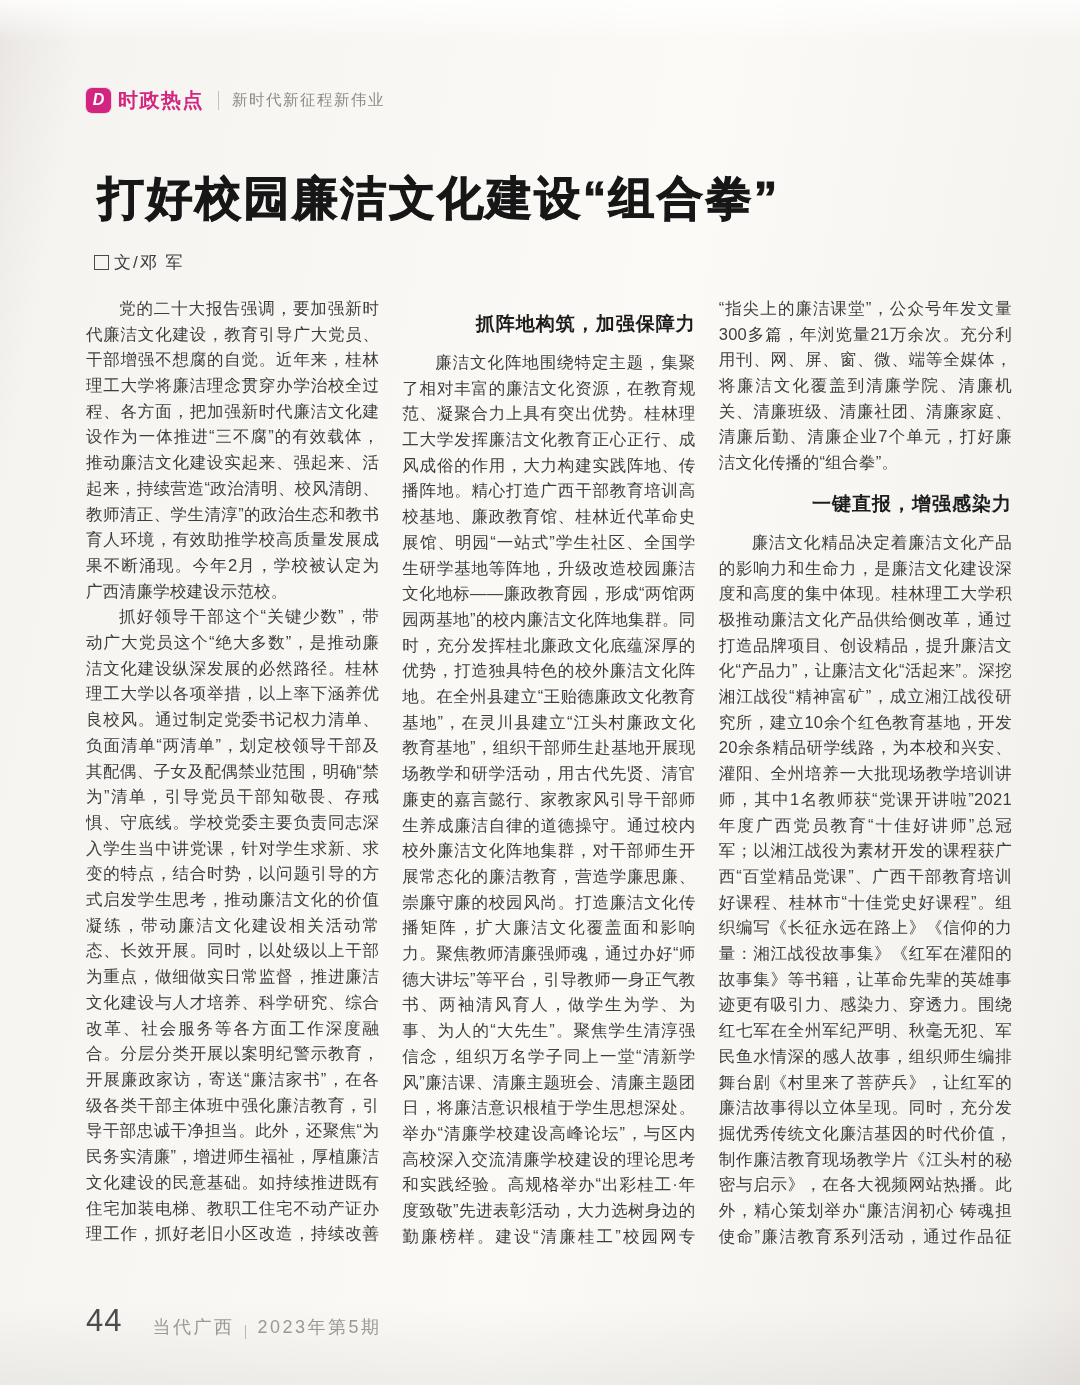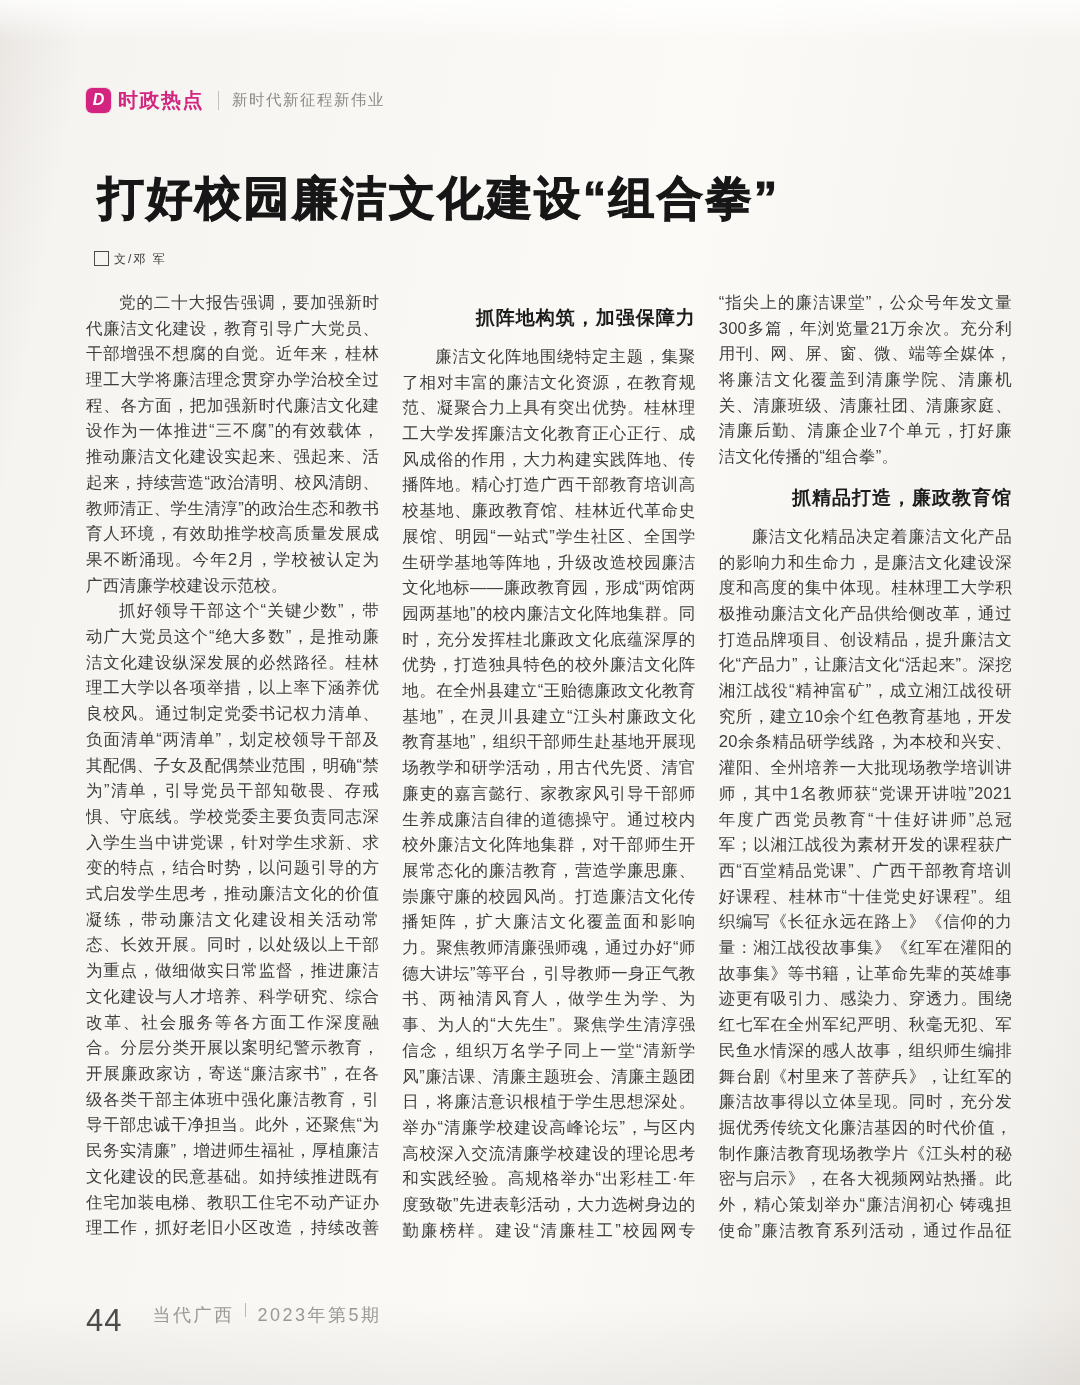--- a/index.html
+++ b/index.html
@@ -66,25 +66,25 @@
     margin: 58px 0 0 12px;
     font-size: 46px;
     line-height: 1.15;
     font-weight: 900;
     color: #171717;
     letter-spacing: 2.5px;
     -webkit-text-stroke: 1px #171717;
   }
   .byline {
     margin: 26px 0 0 8px;
-    font-size: 12px;
+    font-size: 17px;
     color: #3c3c3c;
     letter-spacing: 2px;
     display: flex;
-    align-items: flex-start;
+    align-items: center;
   }
   .byline-square {
     display: inline-block;
     width: 13px;
     height: 13px;
     border: 1.6px solid #4a4a4a;
     margin-right: 5px;
   }
 
   
@@ -117,21 +117,21 @@
     text-align: right;
     letter-spacing: 1px;
   }
 
   
   .page-footer {
     position: absolute;
     left: 86px;
     bottom: 46px;
     display: flex;
-    align-items: flex-start;
+    align-items: flex-end;
   }
   .page-num {
     font-size: 31px;
     color: #4c4c4c;
     letter-spacing: 1px;
     margin-right: 30px;
   }
   .footer-mag, .footer-issue {
     font-size: 18px;
     color: #9b9996;
@@ -172,21 +172,21 @@
       <p class="para indent">抓好领导干部这个“关键少数”，带动广大党员这个“绝大多数”，是推动廉洁文化建设纵深发展的必然路径。桂林理工大学以各项举措，以上率下涵养优良校风。通过制定党委书记权力清单、负面清单“两清单”，划定校领导干部及其配偶、子女及配偶禁业范围，明确“禁为”清单，引导党员干部知敬畏、存戒惧、守底线。学校党委主要负责同志深入学生当中讲党课，针对学生求新、求变的特点，结合时势，以问题引导的方式启发学生思考，推动廉洁文化的价值凝练，带动廉洁文化建设相关活动常态、长效开展。同时，以处级以上干部为重点，做细做实日常监督，推进廉洁文化建设与人才培养、科学研究、综合改革、社会服务等各方面工作深度融合。分层分类开展以案明纪警示教育，开展廉政家访，寄送“廉洁家书”，在各级各类干部主体班中强化廉洁教育，引导干部忠诚干净担当。此外，还聚焦“为民务实清廉”，增进师生福祉，厚植廉洁文化建设的民意基础。如持续推进既有住宅加装电梯、教职工住宅不动产证办理工作，抓好老旧小区改造，持续改善教职员工生活条件；改善老年大学设施设备，开通困难问题“一键直报”平台，推进附属小学办学用房改扩建……桩桩民生</p>
     </section>
 
     <section class="col">
       <h2 class="sec-head">抓阵地构筑，加强保障力</h2>
       <p class="para indent">廉洁文化阵地围绕特定主题，集聚了相对丰富的廉洁文化资源，在教育规范、凝聚合力上具有突出优势。桂林理工大学发挥廉洁文化教育正心正行、成风成俗的作用，大力构建实践阵地、传播阵地。精心打造广西干部教育培训高校基地、廉政教育馆、桂林近代革命史展馆、明园“一站式”学生社区、全国学生研学基地等阵地，升级改造校园廉洁文化地标——廉政教育园，形成“两馆两园两基地”的校内廉洁文化阵地集群。同时，充分发挥桂北廉政文化底蕴深厚的优势，打造独具特色的校外廉洁文化阵地。在全州县建立“王贻德廉政文化教育基地”，在灵川县建立“江头村廉政文化教育基地”，组织干部师生赴基地开展现场教学和研学活动，用古代先贤、清官廉吏的嘉言懿行、家教家风引导干部师生养成廉洁自律的道德操守。通过校内校外廉洁文化阵地集群，对干部师生开展常态化的廉洁教育，营造学廉思廉、崇廉守廉的校园风尚。打造廉洁文化传播矩阵，扩大廉洁文化覆盖面和影响力。聚焦教师清廉强师魂，通过办好“师德大讲坛”等平台，引导教师一身正气教书、两袖清风育人，做学生为学、为事、为人的“大先生”。聚焦学生清淳强信念，组织万名学子同上一堂“清新学风”廉洁课、清廉主题班会、清廉主题团日，将廉洁意识根植于学生思想深处。举办“清廉学校建设高峰论坛”，与区内高校深入交流清廉学校建设的理论思考和实践经验。高规格举办“出彩桂工·年度致敬”先进表彰活动，大力选树身边的勤廉榜样。建设“清廉桂工”校园网专栏，通过廉洁公益广告、短片等载体，让廉洁理念深入人心。开设“桂工清风”微信公众号，搭建起</p>
     </section>
 
     <section class="col">
       <p class="para">“指尖上的廉洁课堂”，公众号年发文量300多篇，年浏览量21万余次。充分利用刊、网、屏、窗、微、端等全媒体，将廉洁文化覆盖到清廉学院、清廉机关、清廉班级、清廉社团、清廉家庭、清廉后勤、清廉企业7个单元，打好廉洁文化传播的“组合拳”。</p>
-      <h2 class="sec-head">抓精品打造，廉政教育馆</h2>
+      <h2 class="sec-head">一键直报，增强感染力</h2>
       <p class="para indent"><span>廉洁文化精品决定着廉洁文化产品的影响力和生命力，是廉洁文化建设深度和高度的集中体现。桂林理工大学积极推动廉洁文化产品供给侧改革，通过打造品牌项目、创设精品，提升廉洁文化“产品力”，让廉洁文化“活起来”。深挖湘江战役“精神富矿”，成立湘江战役研究所，建立10余个红色教育基地，开发20余条精品研学线路，为本校和兴安、灌阳、全州培养一大批现场教学培训讲师，其中1名教师获“党课开讲啦”2021年度广西党员教育“十佳好讲师”总冠军；以湘江战役为素材开发的课程获广西“百堂精品党课”、广西干部教育培训好课程、桂林市“十佳党史好课程”。组织编写《长征永远在路上》《信仰的力量：湘江战役故事集》《红军在灌阳的故事集》等书籍，让革命先辈的英雄事迹更有吸引力、感染力、穿透力。围绕红七军在全州军纪严明、秋毫无犯、军民鱼水情深的感人故事，组织师生编排舞台剧《村里来了菩萨兵》，让红军的廉洁故事得以立体呈现。同时，充分发掘优秀传统文化廉洁基因的时代价值，制作廉洁教育现场教学片《江头村的秘密与启示》，在各大视频网站热播。此外，精心策划举办“廉洁润初心 铸魂担使命”廉洁教育系列活动，通过作品征集、展示，打磨形成一批校园廉洁文化精品，使之成为党员干部见贤思齐、清廉自守的精神滋养。</span></p>
 
     </section>
 
   </main>
 
   <footer class="page-footer">
     <span class="page-num">44</span>
     <span class="footer-mag">当代广西</span>
     <span class="footer-sep"></span>

